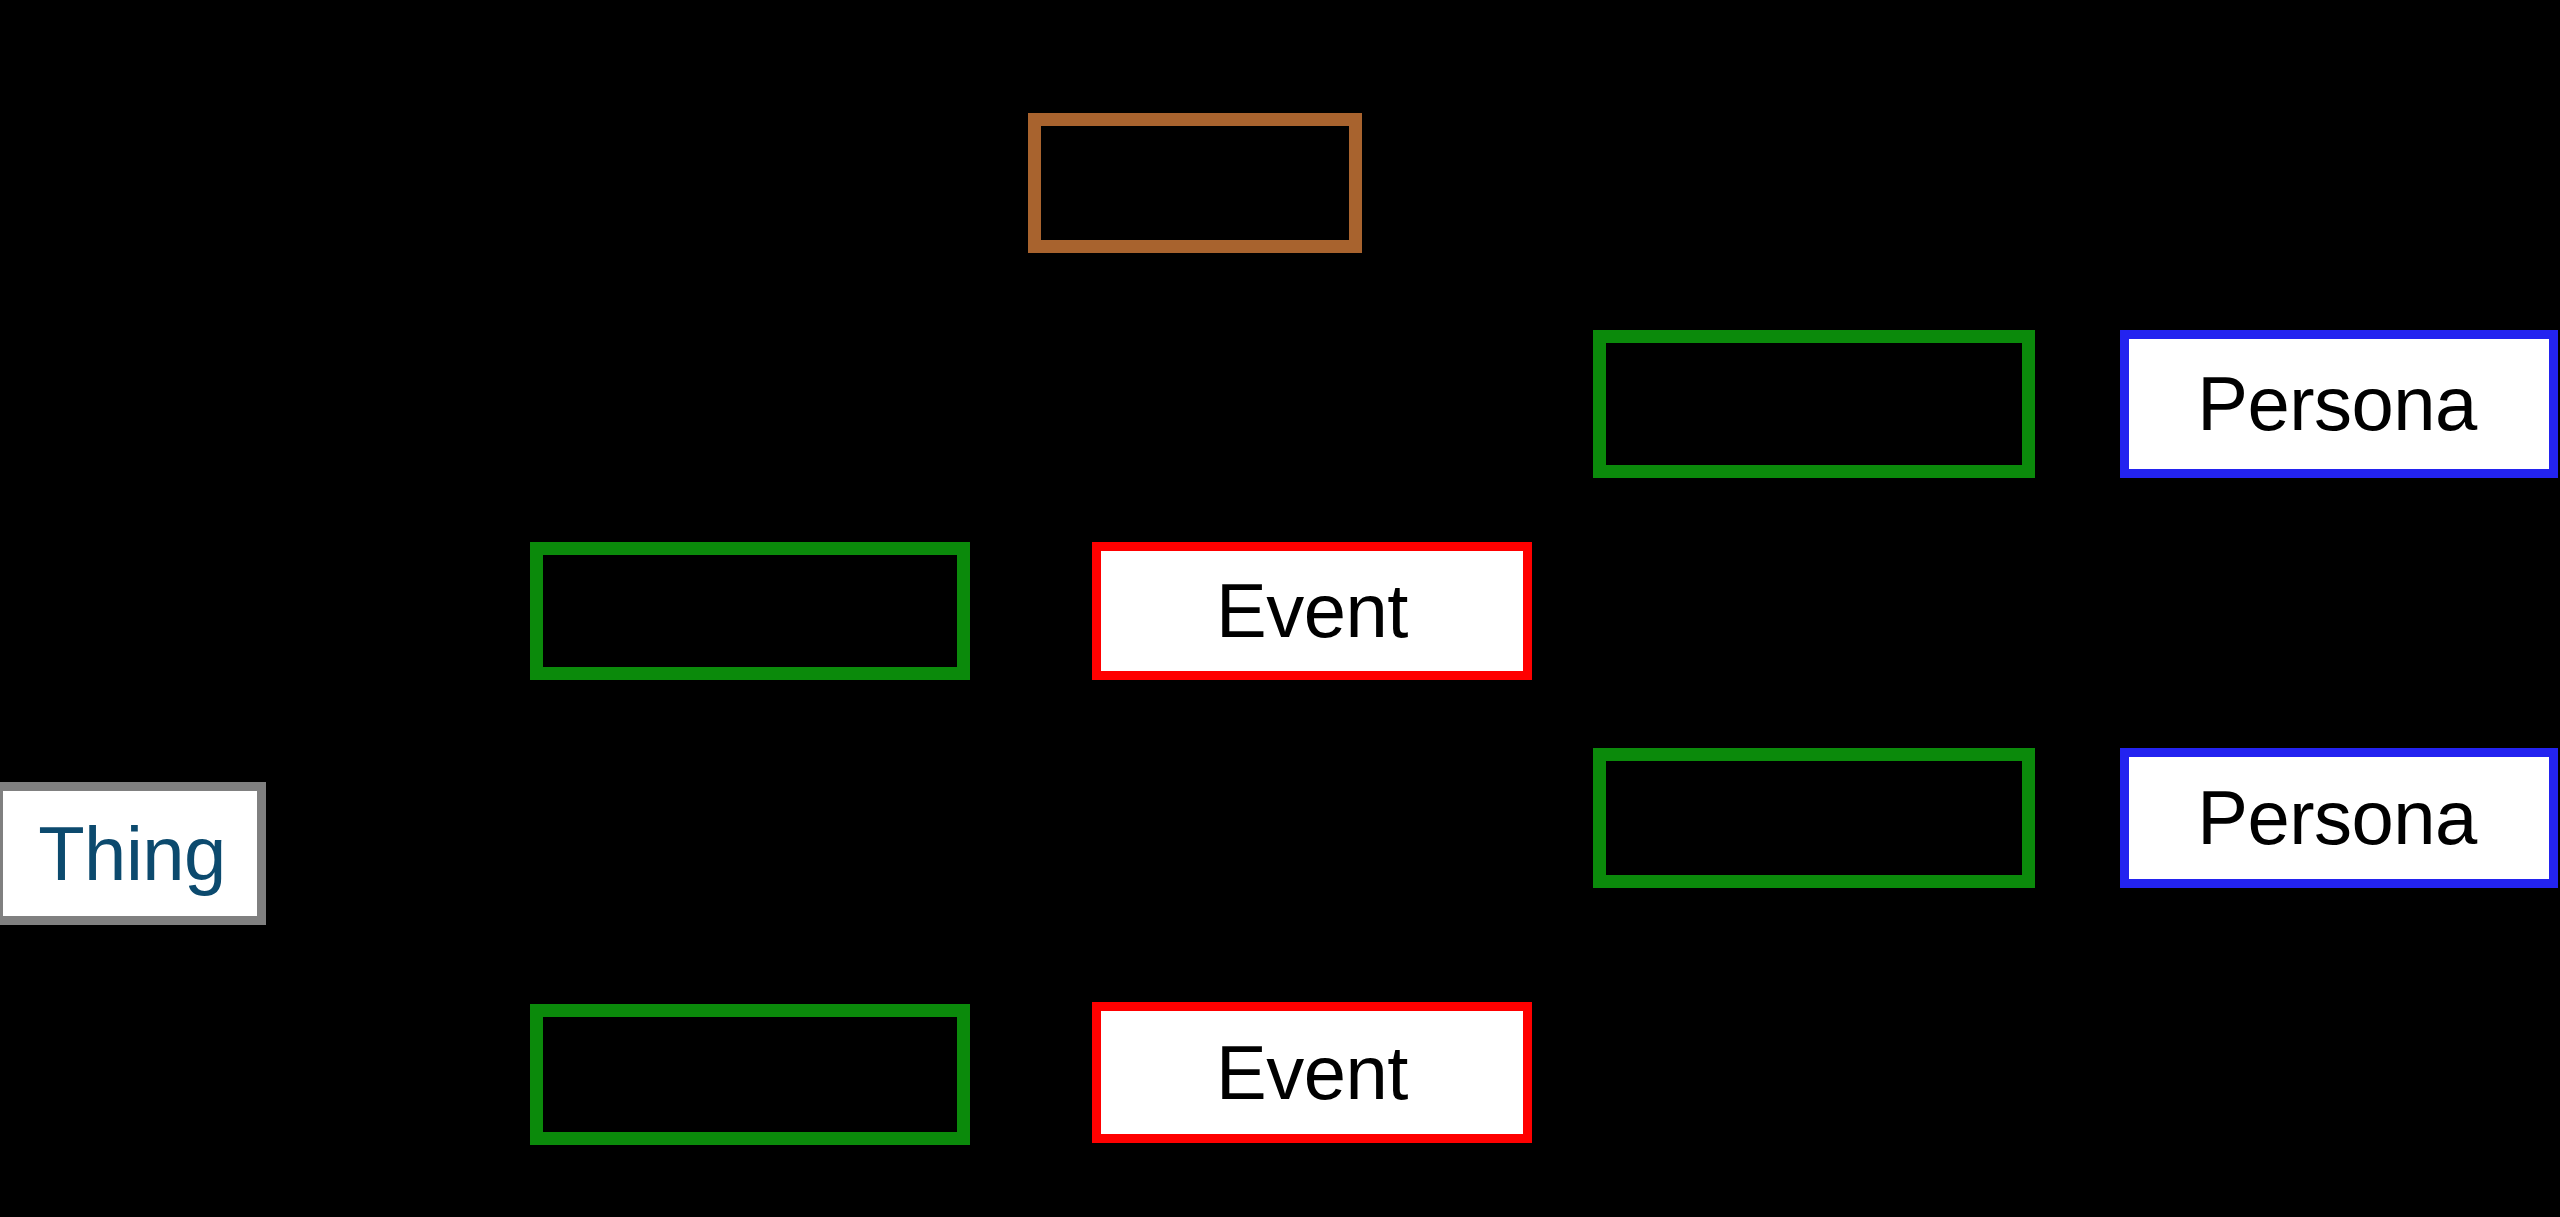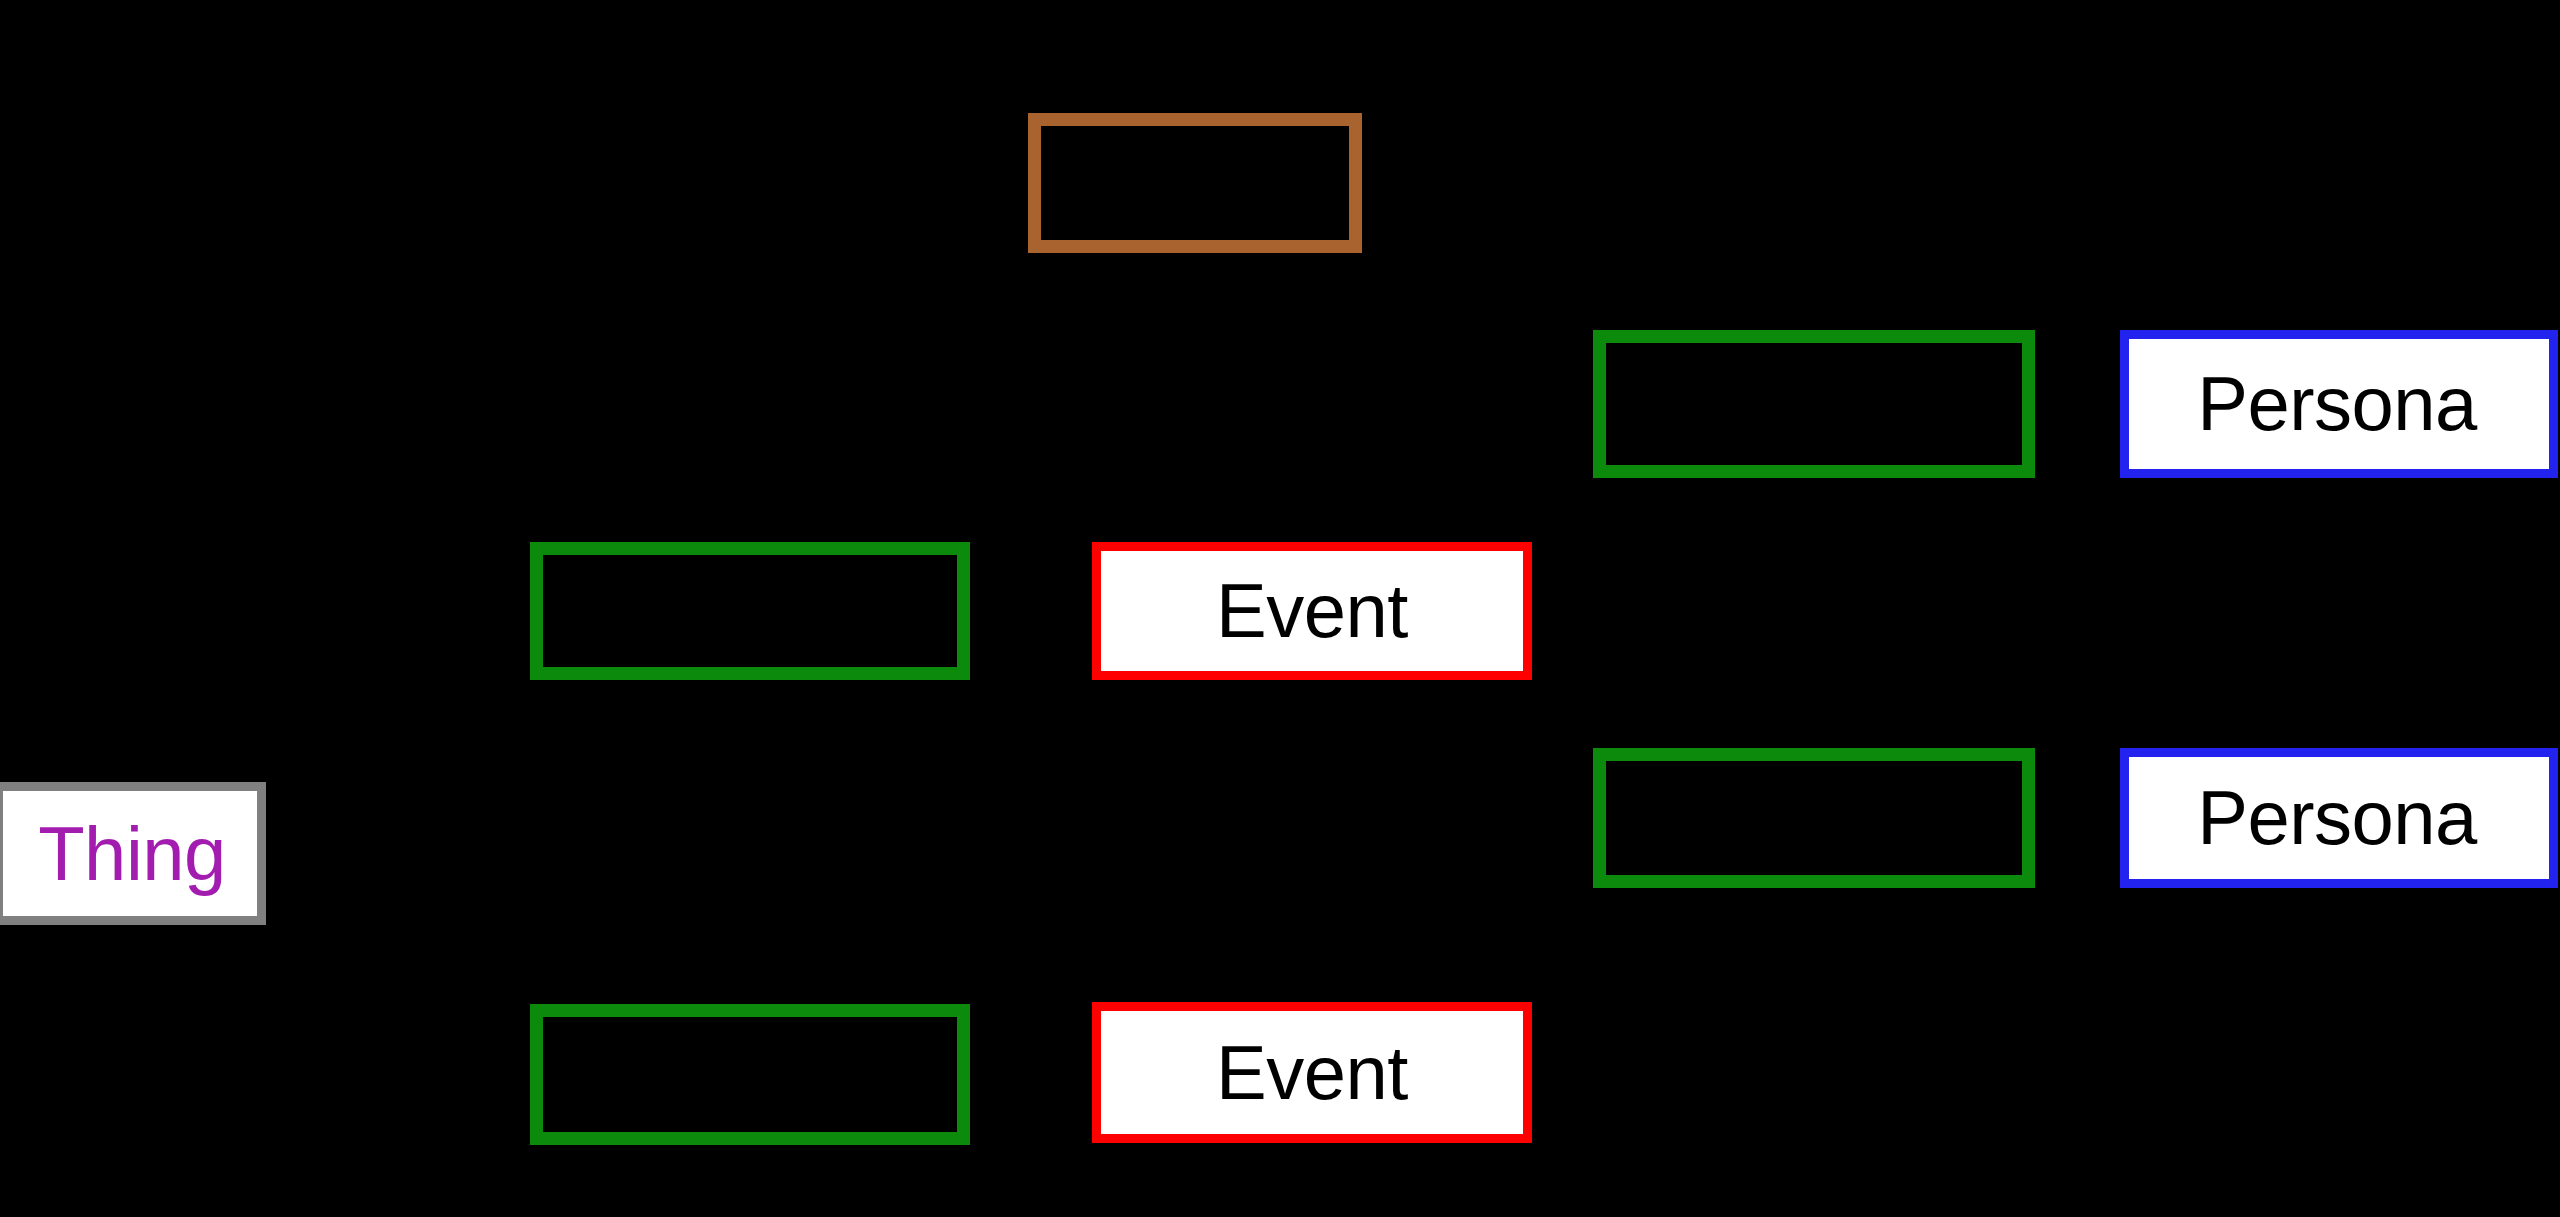--- a/index.html
+++ b/index.html
@@ -80,21 +80,21 @@
     <div class="node filled-white bc-red" style="left: 1065px; top: 542px; width: 440px; height: 138px;">
       <span class="node-label" style="color: rgb(0, 0, 0);">Event</span>
     </div>
     <div class="node filled-black bc-green" style="left: 1593px; top: 748px; width: 442px; height: 140px;">
       <span class="node-label" style="color: rgb(0, 0, 0);"></span>
     </div>
     <div class="node filled-white bc-blue clip-right" style="left: 2120px; top: 748px; width: 438px; height: 140px;">
       <span class="node-label" style="color: rgb(0, 0, 0);">Persona</span>
     </div>
     <div class="node filled-white bc-gray clip-left" style="left: -6px; top: 782px; width: 272px; height: 143px;">
-      <span class="node-label" style="color: #a21caf;">Thing</span>
+      <span class="node-label" style="color: #0c4a6e;">Thing</span>
     </div>
     <div class="node filled-black bc-green" style="left: 530px; top: 1004px; width: 440px; height: 141px;">
       <span class="node-label" style="color: rgb(0, 0, 0);"></span>
     </div>
     <div class="node filled-white bc-red" style="left: 1065px; top: 1002px; width: 440px; height: 141px;">
       <span class="node-label" style="color: rgb(0, 0, 0);">Event</span>
     </div>
   </div>
 
 </body></html>

